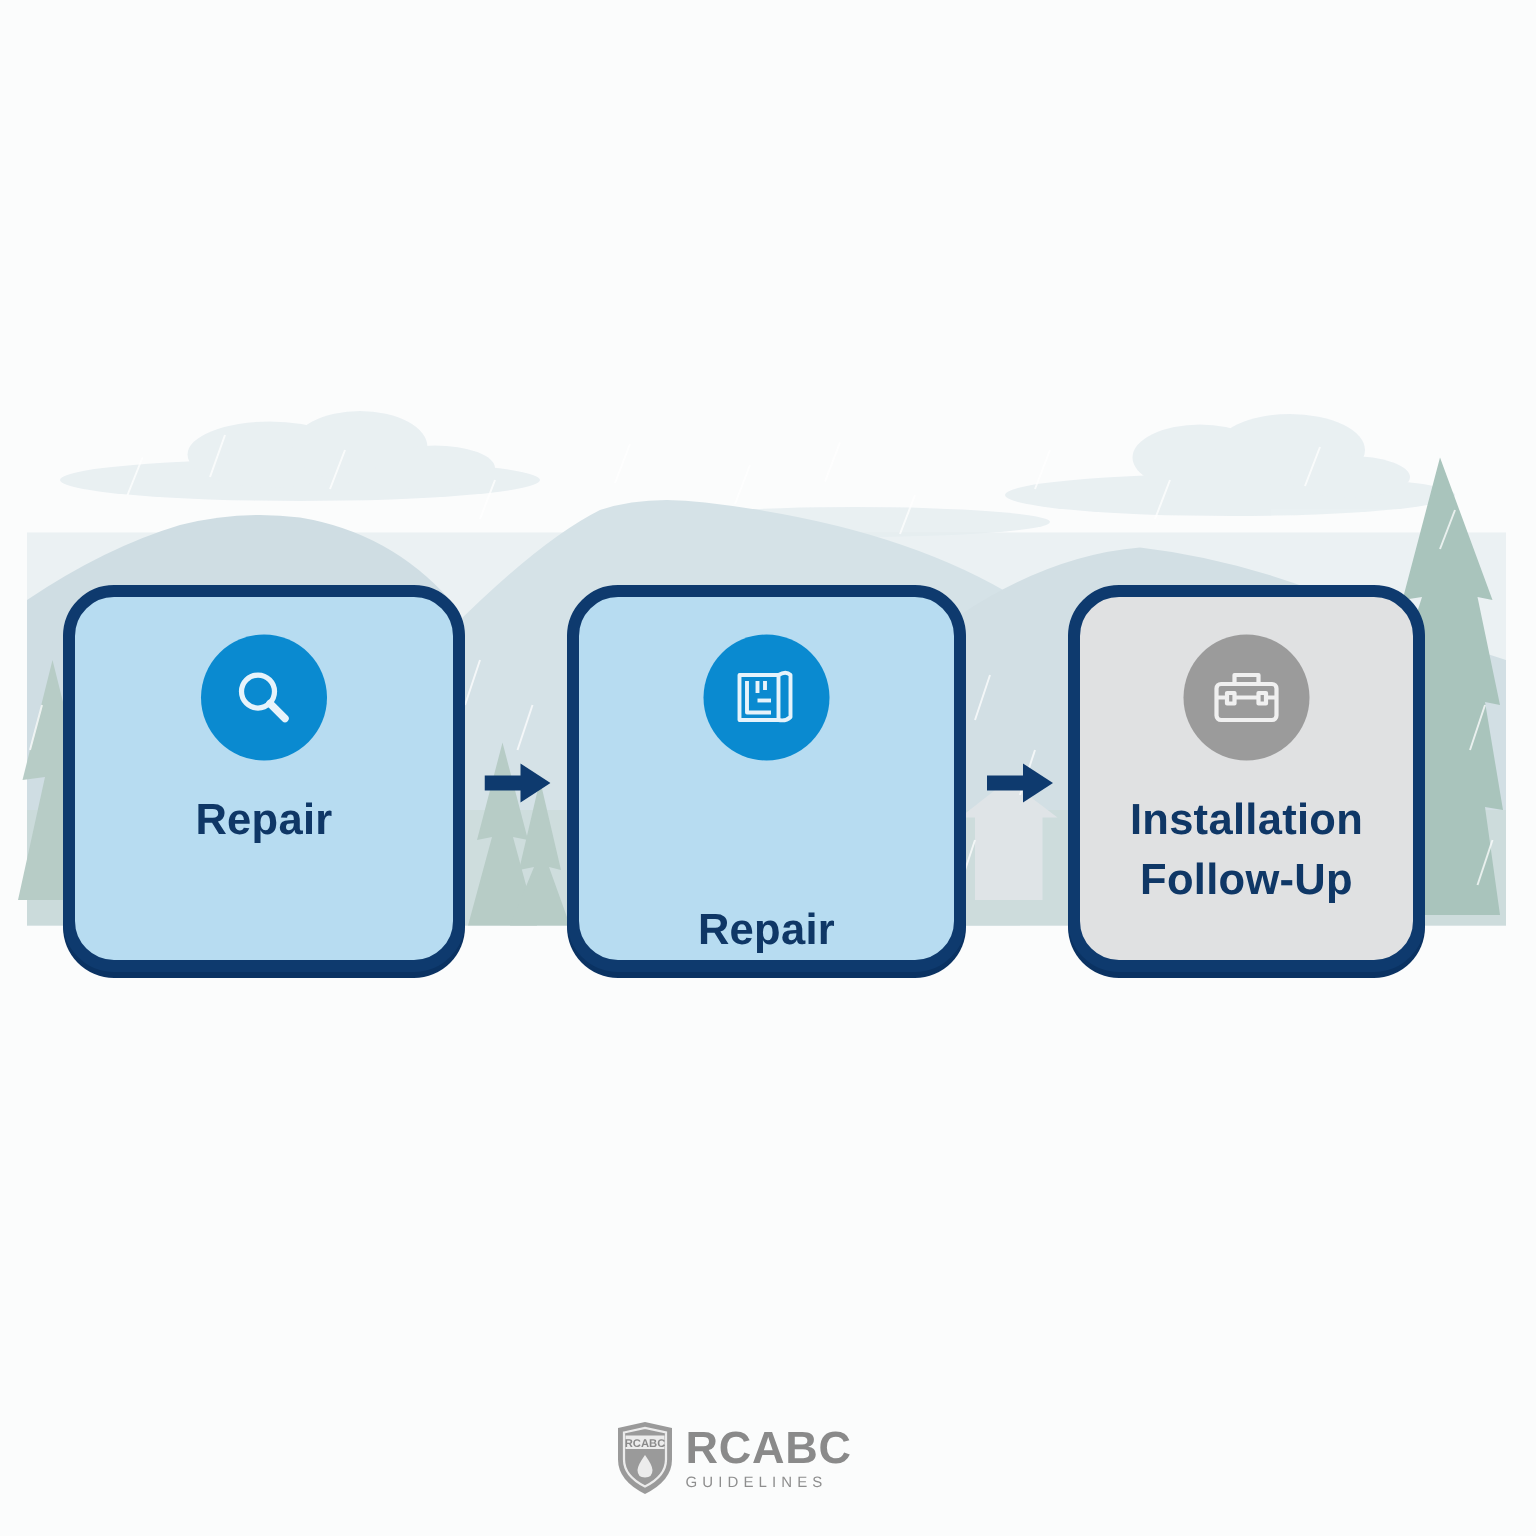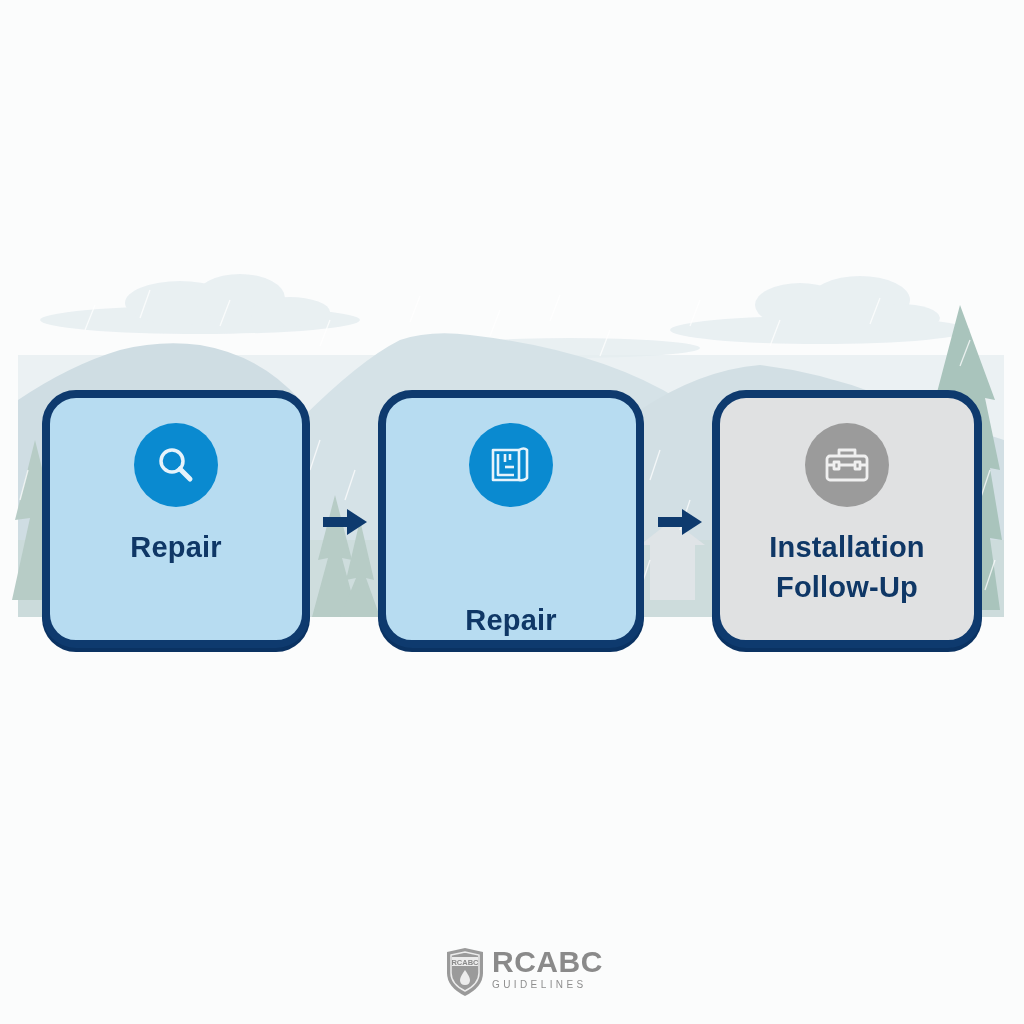--- a/index.html
+++ b/index.html
@@ -58,24 +58,24 @@
       letter-spacing: 0.2px;
     }
     .arrow {
       position: absolute;
       top: 508px;
       width: 44px;
       height: 28px;
     }
     .logo {
       position: absolute;
-      left: 444px;
+      left: 409px;
       top: 947px;
       display: flex;
-      align-items: flex-start;
+      align-items: center;
       gap: 6px;
     }
     .logo-text {
       display: flex;
       flex-direction: column;
       line-height: 1;
     }
     .logo-title {
       font-weight: bold;
       font-size: 30px;
@@ -186,21 +186,21 @@
   <div class="step-label">
     <div>Repair</div>
   </div>
 </div>
 
 <svg class="arrow" style="left:658px;" viewBox="0 0 44 28">
   <rect x="0" y="9" width="26" height="10" fill="#0e3a6e"></rect>
   <polygon points="24,1 44,14 24,27" fill="#0e3a6e"></polygon>
 </svg>
 
-<div class="step-card pending" style="left:712px; width:270px;">
+<div class="step-card pending" style="left:712px; width:238px;">
   <div class="icon-circle" style="background:#9b9b9b;">
     <svg width="54" height="50" viewBox="0 0 54 50">
       <g fill="none" stroke="#f0f0f0" stroke-width="2.8" stroke-linejoin="round">
         <rect x="7" y="16" width="40" height="24" rx="3"></rect>
         <path d="M19,16 L19,10 L35,10 L35,16"></path>
         <line x1="7" y1="25" x2="47" y2="25"></line>
         <rect x="14" y="22" width="5" height="7" fill="#9b9b9b"></rect>
         <rect x="35" y="22" width="5" height="7" fill="#9b9b9b"></rect>
       </g>
     </svg>

